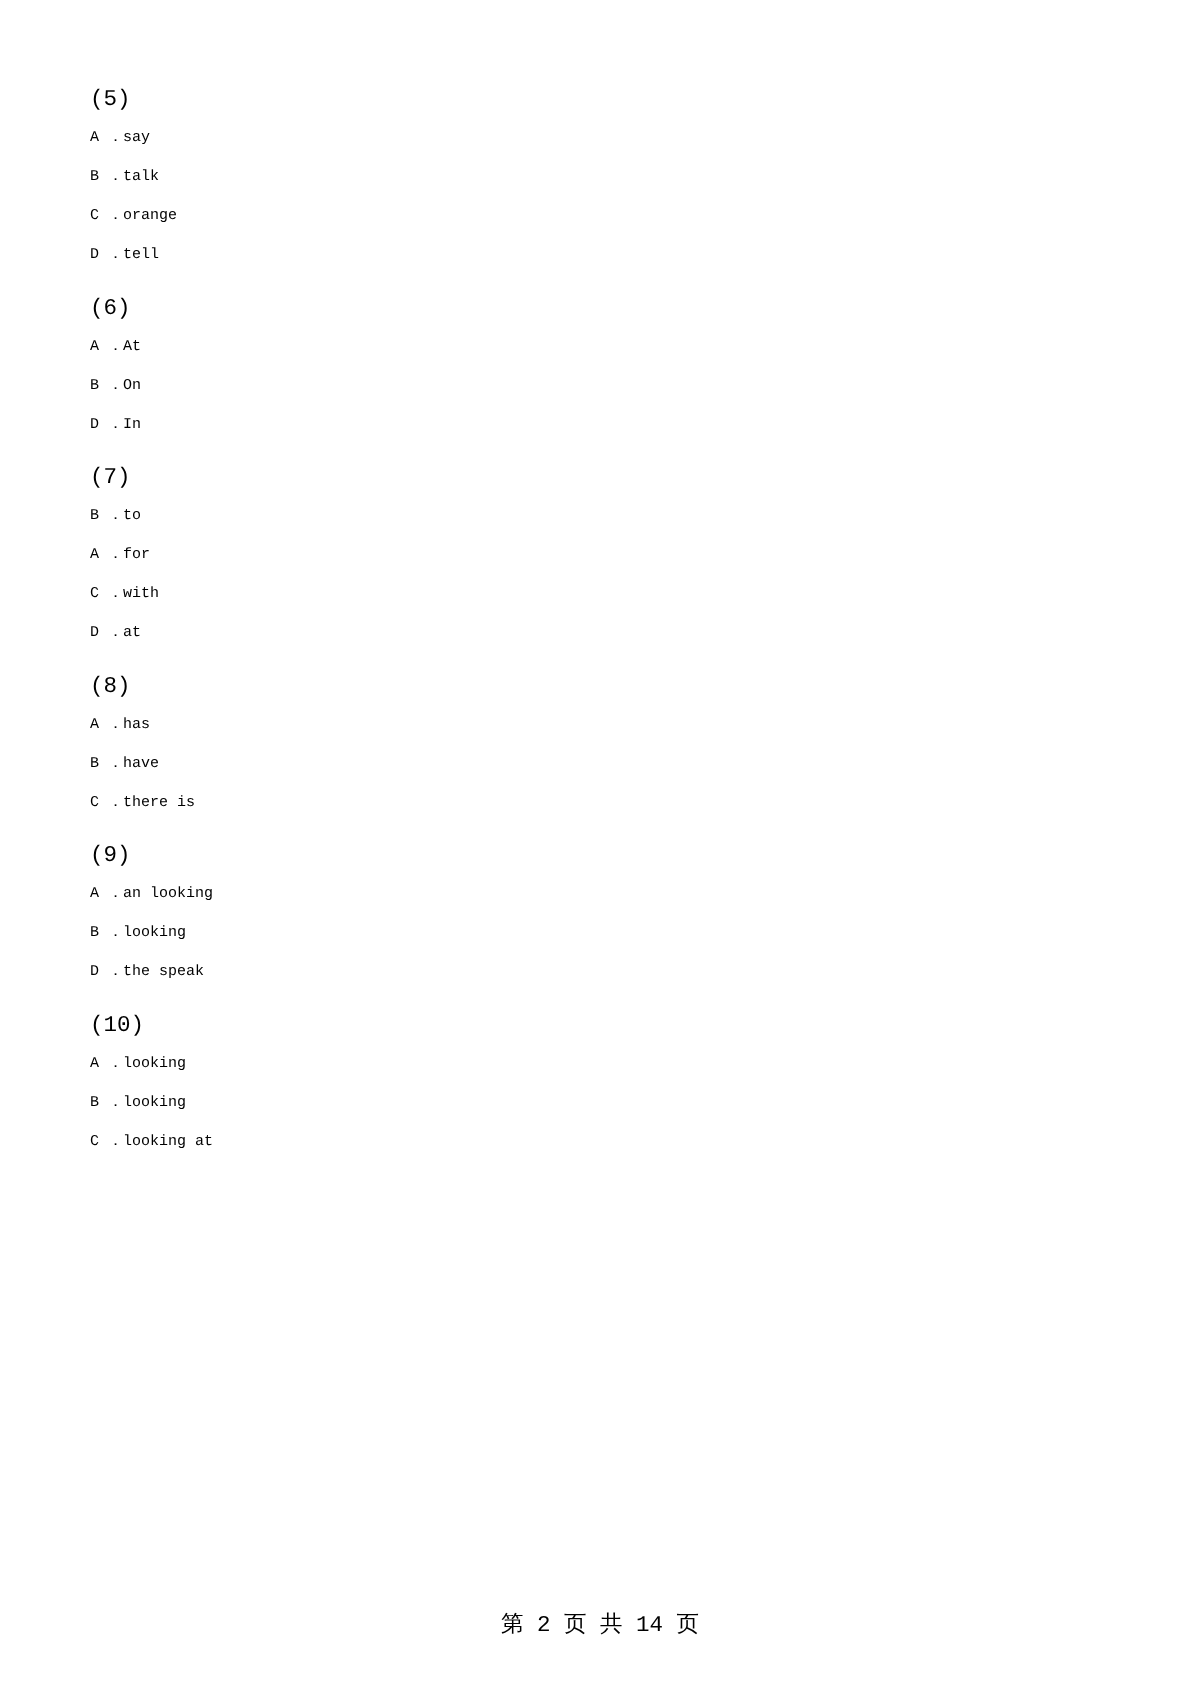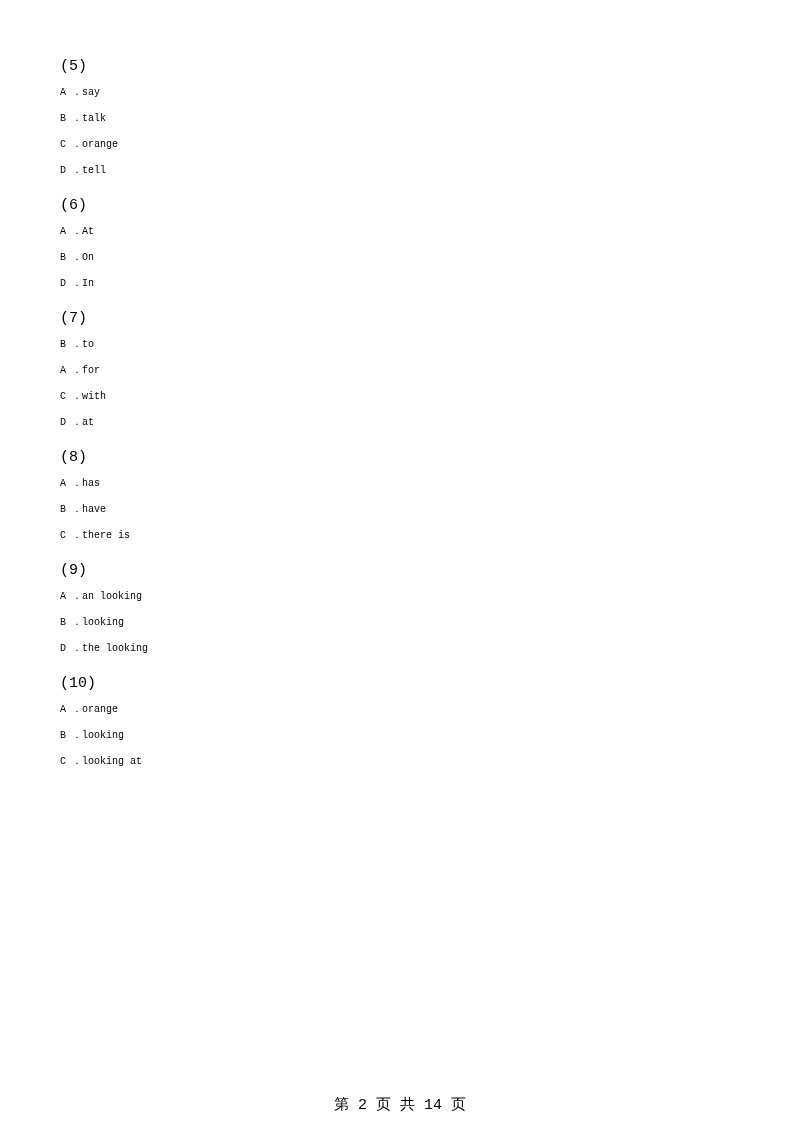--- a/index.html
+++ b/index.html
@@ -31,21 +31,21 @@
 
     .option {
       margin: 10px 0;
       font-size: 10px;
       color: #000;
       line-height: 1.6;
     }
 
     .page-footer {
       position: absolute;
-      bottom: 18px;
+      bottom: 40px;
       left: 0;
       right: 0;
       text-align: center;
       font-size: 15px;
       color: #000;
     }
   </style>
 </head>
 <body>
 
@@ -65,22 +65,22 @@
     <div class="option">A ．for</div>
     <div class="option">C ．with</div>
     <div class="option">D ．at</div>
     <div class="question-number">(8)</div>
     <div class="option">A ．has</div>
     <div class="option">B ．have</div>
     <div class="option">C ．there is</div>
     <div class="question-number">(9)</div>
     <div class="option">A ．an looking</div>
     <div class="option">B ．looking</div>
-    <div class="option">D ．the looking</div>
+    <div class="option">D ．the speak</div>
     <div class="question-number">(10)</div>
-    <div class="option">A ．orange</div>
+    <div class="option">A ．looking</div>
     <div class="option">B ．looking</div>
     <div class="option">C ．looking at</div>
   </div>
 
 <div class="page-footer">
   <span>第 2 页 共 14 页</span>
 </div>
 
 </body></html>

